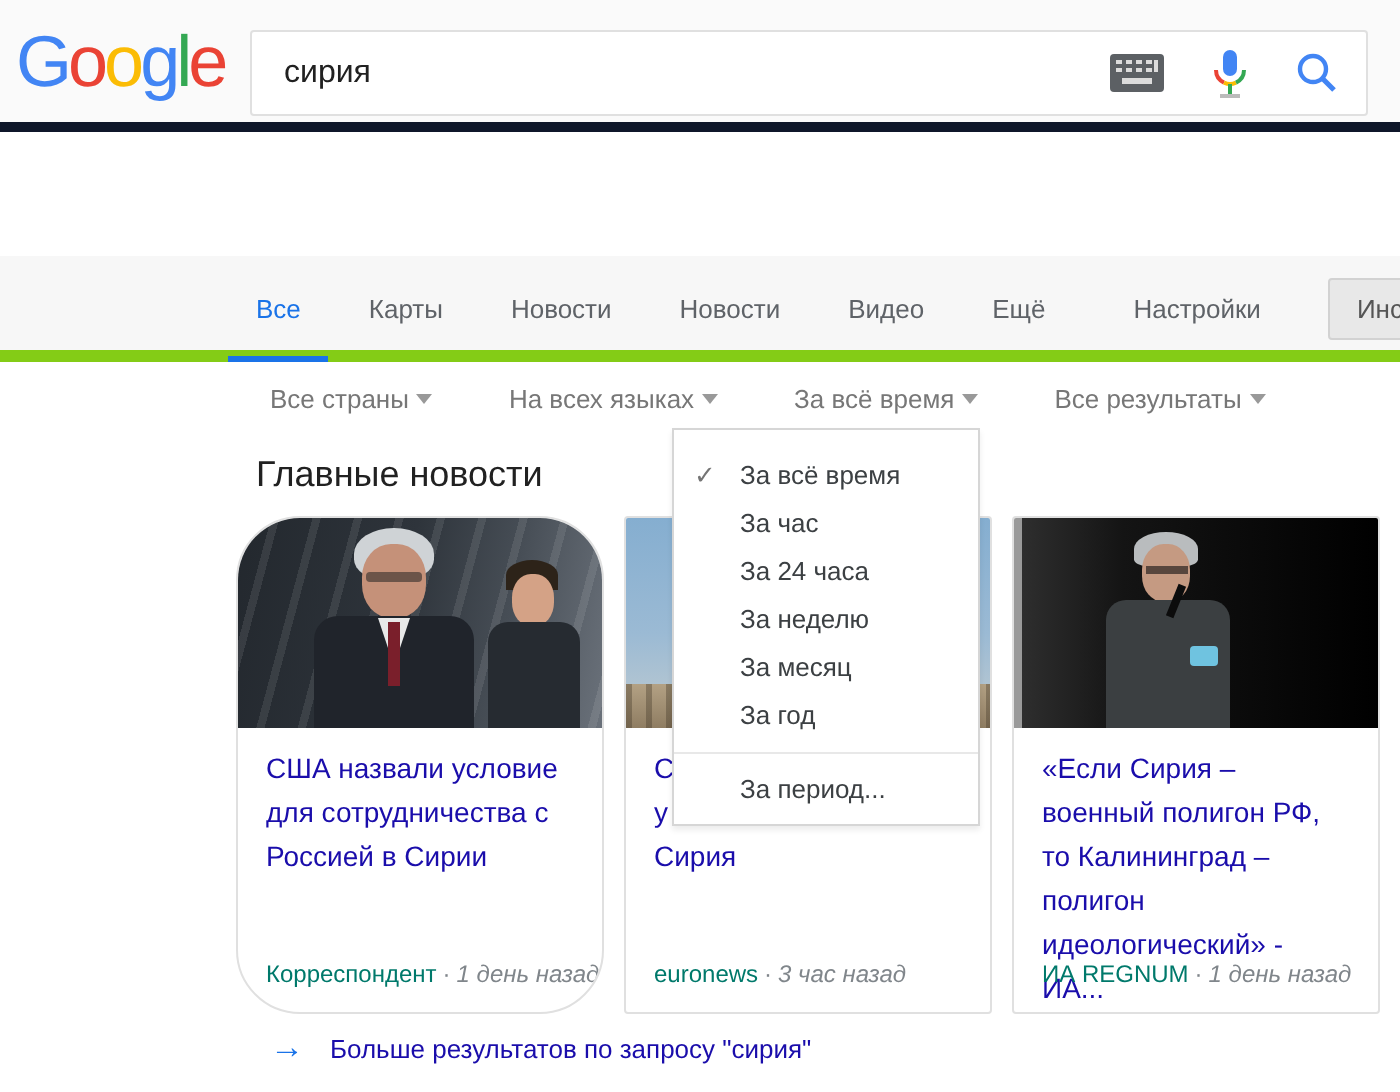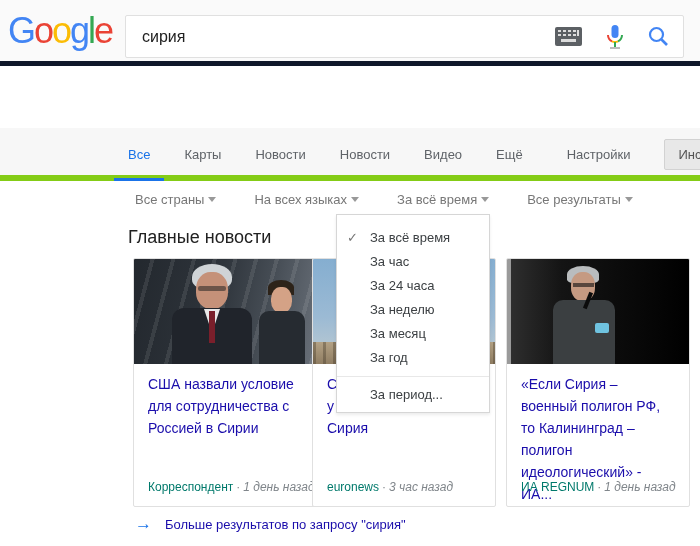--- a/index.html
+++ b/index.html
@@ -49,21 +49,21 @@
   .caret { width:0; height:0; border-left:4px solid transparent;
            border-right:4px solid transparent; border-top:5px solid #999; }
 
   
   .news-heading { position:absolute; left:128px; top:227px; font-size:18px;
                   color:#212121; font-weight:normal; }
 
   
   .card { position:absolute; top:258px; width:184px; height:249px; background:#fff;
           border:1px solid #e0e0e0; border-radius:2px; overflow:hidden; }
-  .card.c1 { left:133px; } .card.c2 { left:312px; } .card.c3 { left:506px; }
+  .card.c1 { left:118px;border-radius:32px; } .card.c2 { left:312px; } .card.c3 { left:506px; }
   .card-img { position:relative; width:100%; height:105px; overflow:hidden; cursor:pointer; }
   .card-title { display:block; margin:9px 14px 0 14px; font-size:14px; line-height:22px;
           color:#1a0dab; text-decoration:none; cursor:pointer; }
   .card-title span { display:block; }
   .card-meta { position:absolute; left:14px; bottom:12px; font-size:12px; white-space:nowrap; }
   .src { color:#00796b; } .dot { color:#80868b; padding:0 3px; } .tme { color:#80868b;font-style:italic; }
 
   
   .img1 { background:linear-gradient(100deg,#23282e 0%,#2e343b 45%,#474e56 72%,#6a717a 100%); }
   .img1::before { content:""; position:absolute; inset:0;

